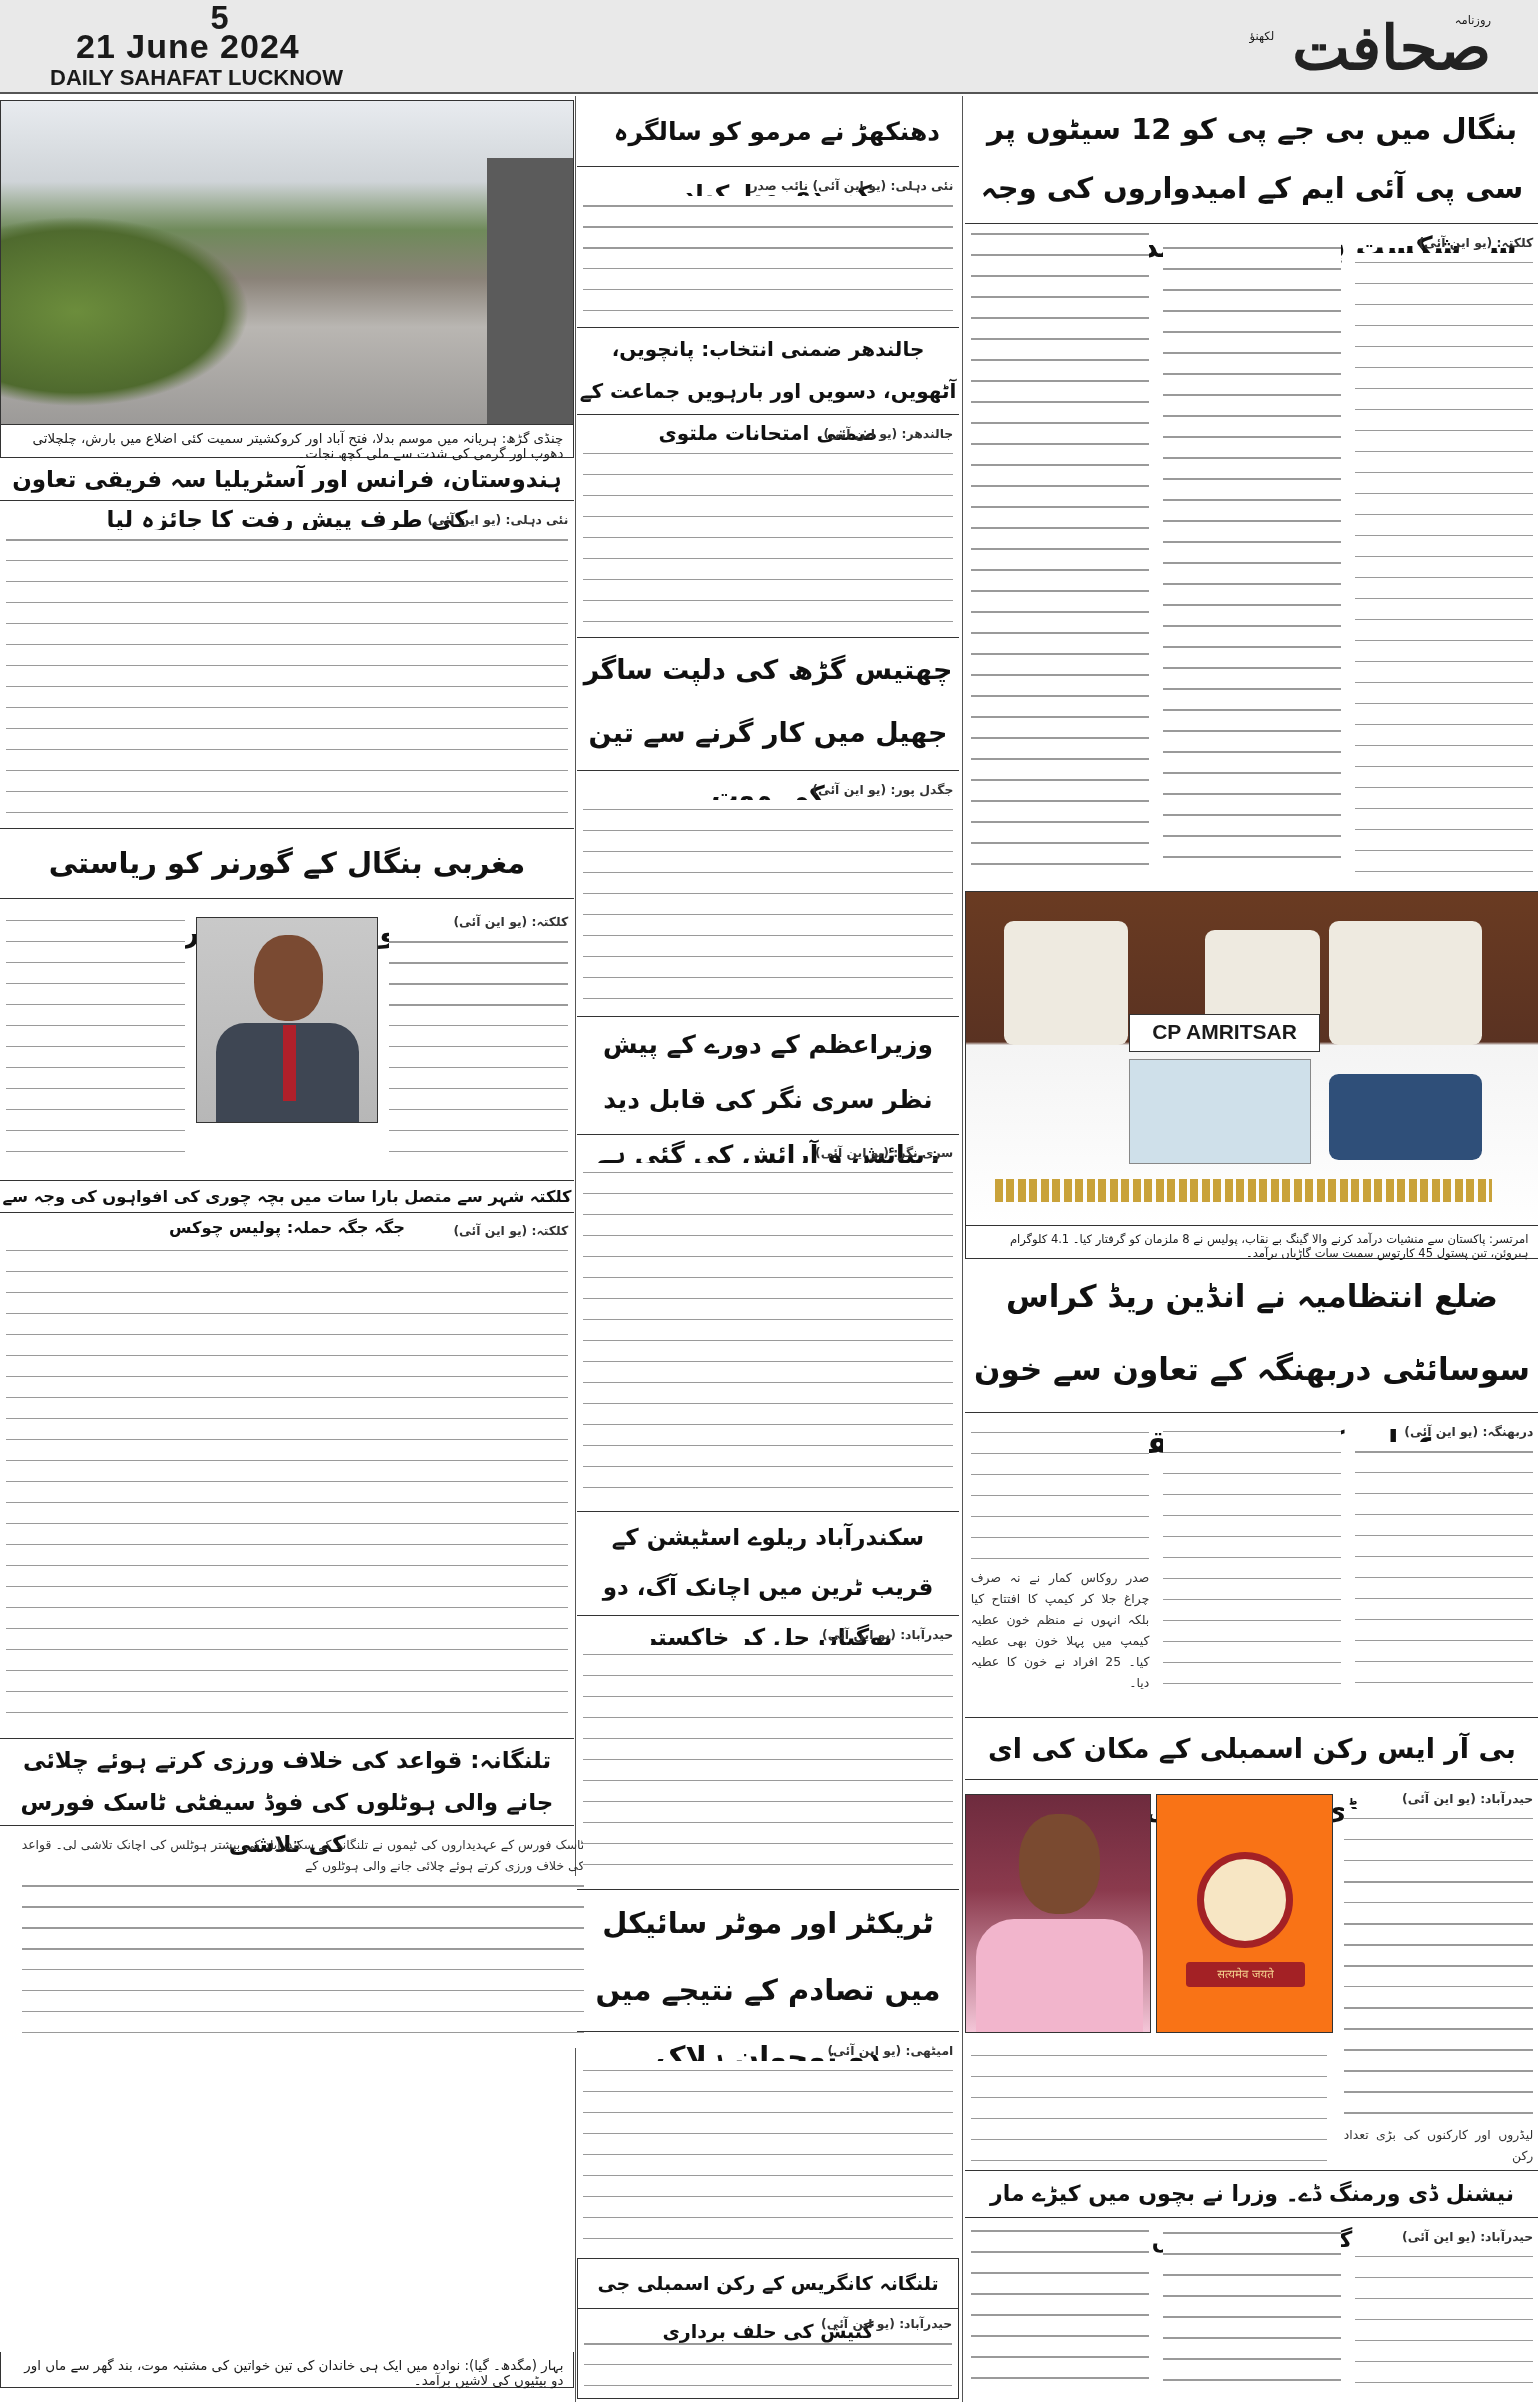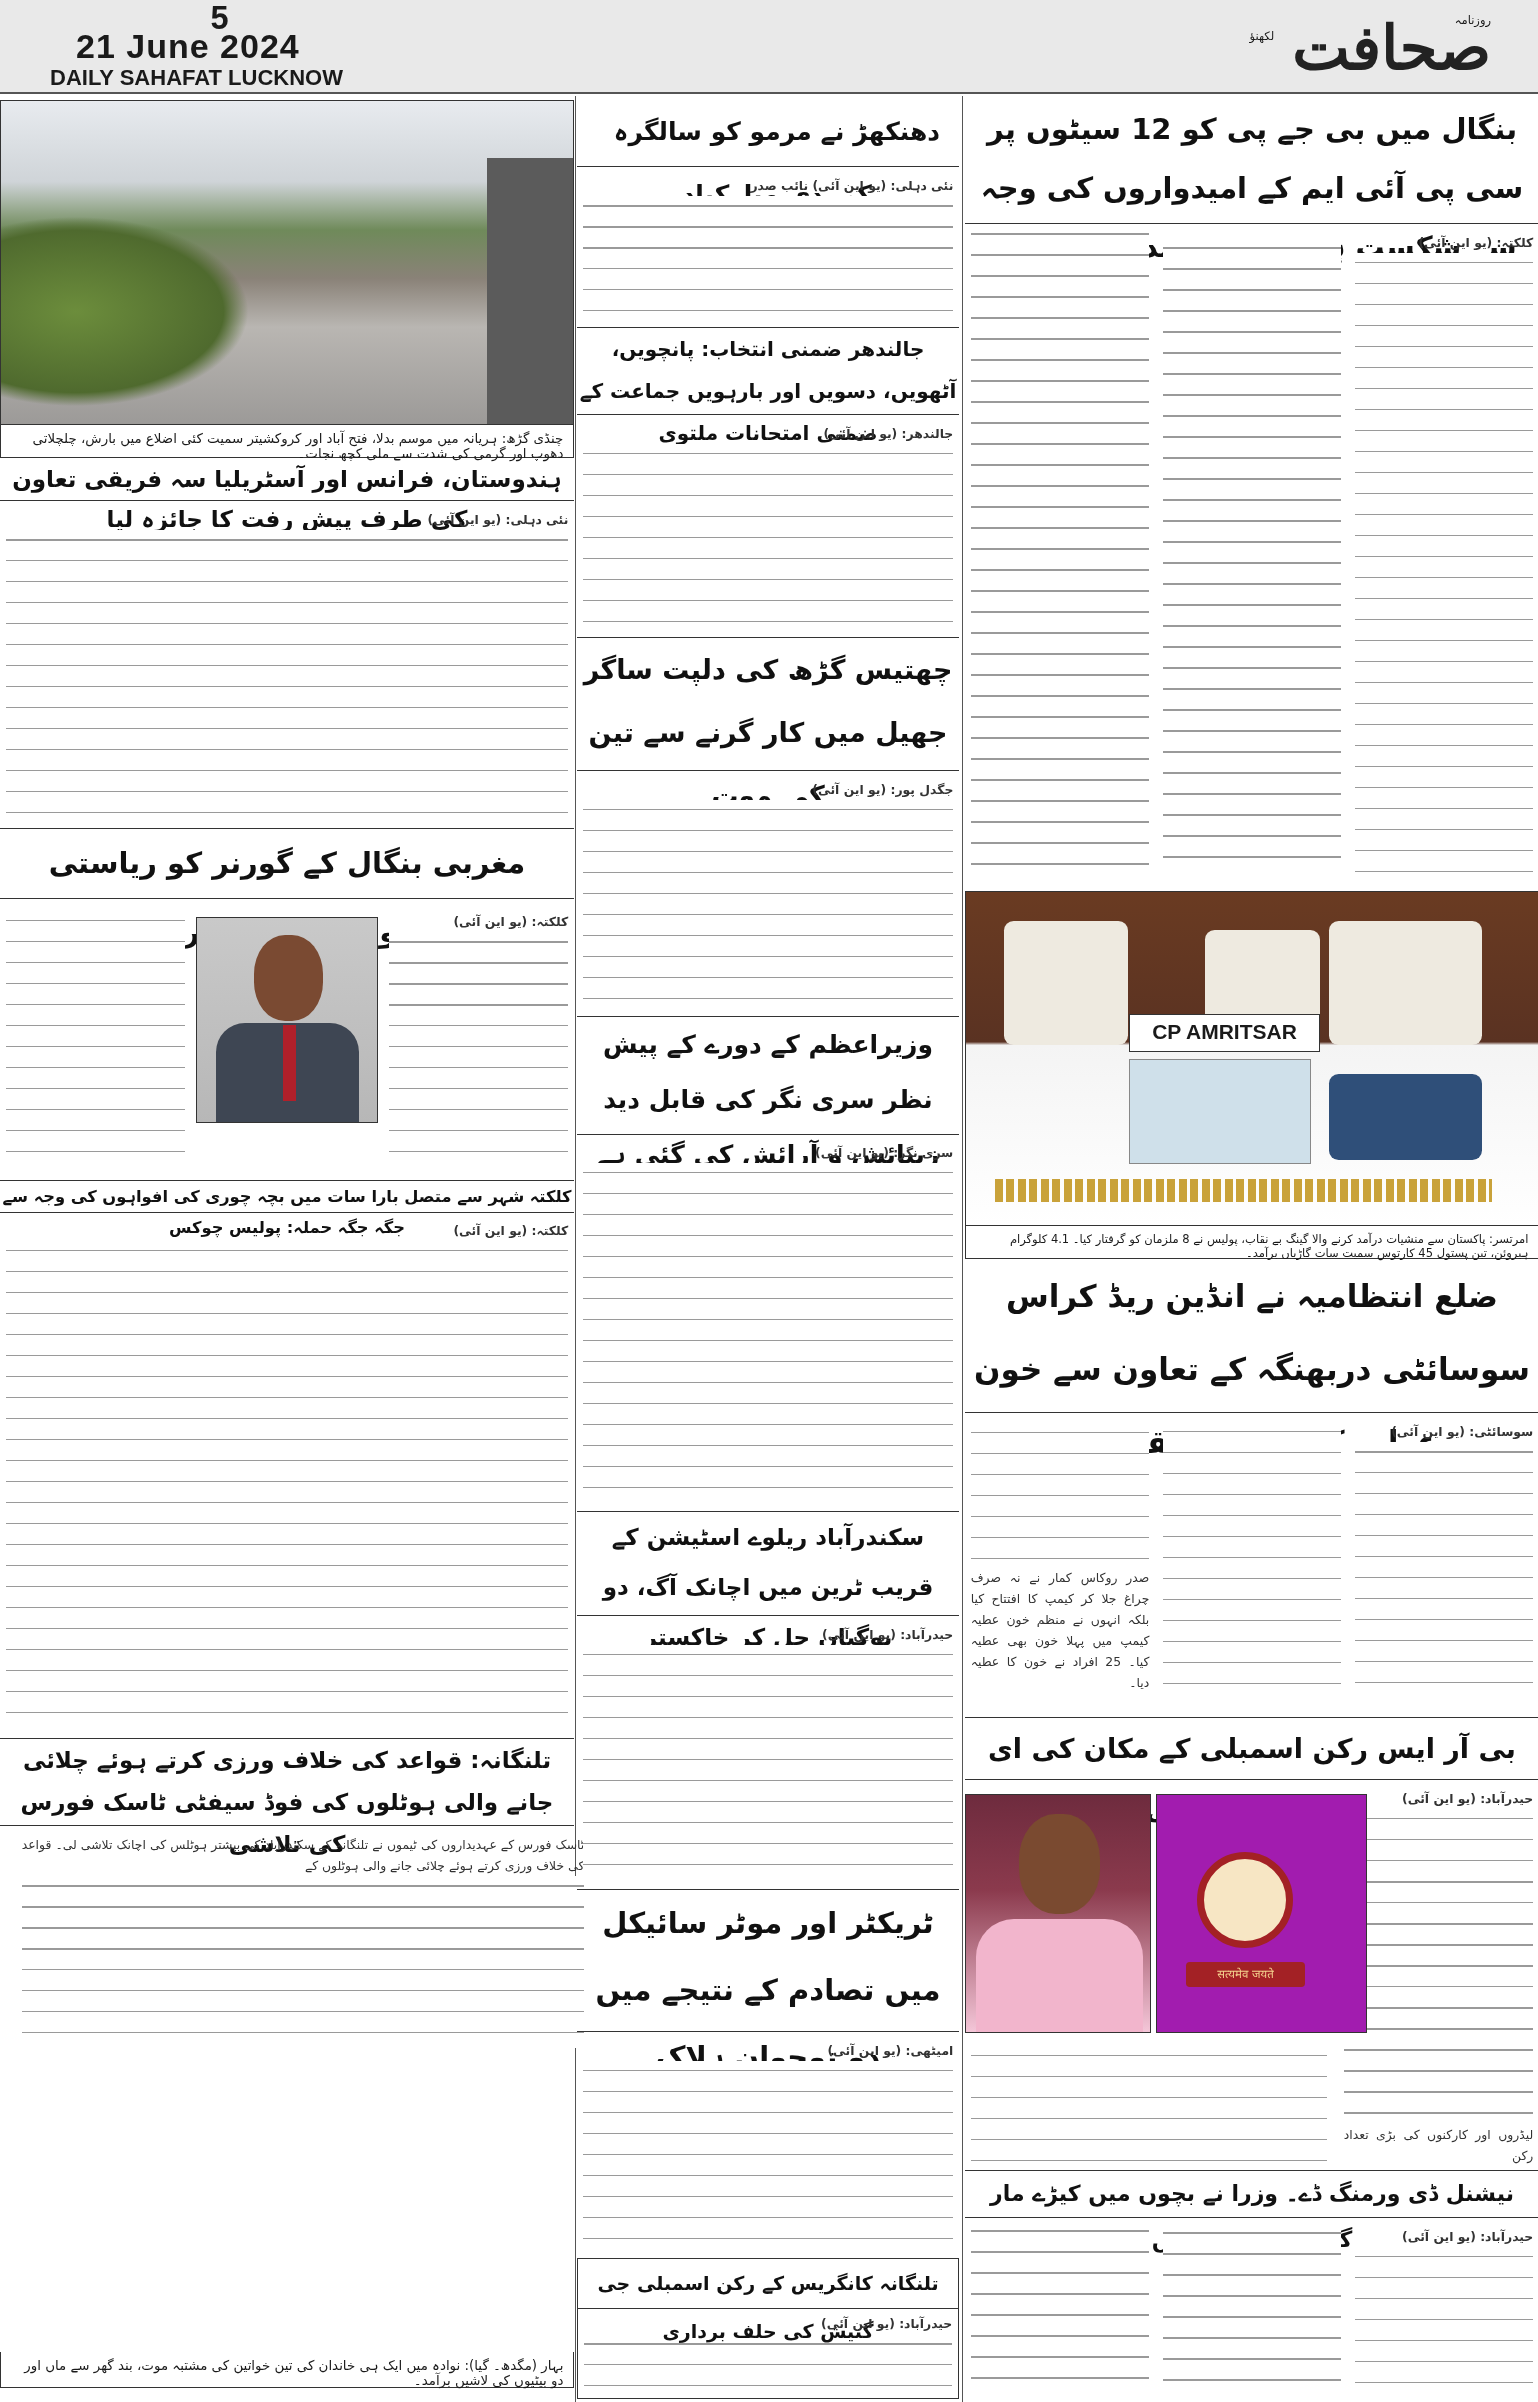--- a/index.html
+++ b/index.html
@@ -148,33 +148,33 @@
     <div style="position:absolute;left:363px;top:29px;width:153px;height:124px;background:#eeeae0;border-radius:9.6px;"></div>
     <div style="position:absolute;left:163px;top:122px;width:191px;height:38px;background:#fff;border:1.9px solid #333;text-align:center;font:bold 21px 'Liberation Sans',sans-serif;line-height:34px;">CP AMRITSAR</div>
     <div style="position:absolute;left:163px;top:167px;width:182px;height:105px;background:#cfe0ea;border:1.9px solid #888;"></div>
     <div style="position:absolute;left:363px;top:182px;width:153px;height:86px;background:#2f4f79;border-radius:9.6px;"></div>
     <div style="position:absolute;left:29px;top:287px;width:497px;height:23px;background:repeating-linear-gradient(90deg,#c9a23a 0 7.6px,transparent 7.6px 11.5px);"></div>
   </div>
   <div class="block caption" style="top:1130px;height:32.5px;font-size:11.5px;">امرتسر: پاکستان سے منشیات درآمد کرنے والا گینگ بے نقاب، پولیس نے 8 ملزمان کو گرفتار کیا۔ 4.1 کلوگرام ہیروئن، تین پستول 45 کارتوس سمیت سات گاڑیاں برآمد۔</div>
 
   <div class="block headline" style="top:1164px;height:153px;font-size:31px;line-height:73px;">ضلع انتظامیہ نے انڈین ریڈ کراس سوسائٹی دربھنگہ کے تعاون سے خون عطیہ کیمپ کا انعقاد کیا</div>
   <div class="block body-text" style="top:1321px;height:287px;column-count:3;">
-    <span style="font-weight:bold">سوسائٹی: (یو این آئی)</span>
+    <span style="font-weight:bold">دربھنگہ: (یو این آئی)</span>
     <div class="filler" style="height:669px"></div>
     <span>صدر روکاس کمار نے نہ صرف چراغ جلا کر کیمپ کا افتتاح کیا بلکہ انہوں نے منظم خون عطیہ کیمپ میں پہلا خون بھی عطیہ کیا۔ 25 افراد نے خون کا عطیہ دیا۔</span>
   </div>
 
   <div class="block headline" style="top:1621px;height:63px;font-size:27px;line-height:61px;border-top:1.9px solid #333;">بی آر ایس رکن اسمبلی کے مکان کی ای ڈی نے تلاشی لی</div>
   <div class="block" style="top:1688px;height:382px;">
     <div class="body-text" style="position:absolute;right:0;width:201px;height:382px;">
       <span style="font-weight:bold">حیدرآباد: (یو این آئی)</span>
       <div class="filler" style="height:315px"></div>
       <span>لیڈروں اور کارکنوں کی بڑی تعداد رکن</span>
     </div>
-    <div class="photo" style="position:absolute;left:191px;top:9.6px;width:211px;height:239px;background:#a21caf;">
+    <div class="photo" style="position:absolute;left:191px;top:9.6px;width:177px;height:239px;background:#f97316;">
       <div style="position:absolute;left:40px;top:57px;width:96px;height:96px;border-radius:50%;border:7.6px solid #a32125;background:#f7e6c4;"></div>
       <div style="position:absolute;left:29px;top:167px;width:119px;height:25px;background:#a32125;color:#f4d18e;font-size:11.5px;text-align:center;line-height:25px;border-radius:3.8px;">सत्यमेव जयते</div>
     </div>
     <div class="photo" style="position:absolute;left:0;top:9.6px;width:186px;height:239px;background:linear-gradient(180deg,#6e2b3e 0%,#8b3a4d 40%,#f4c6d8 100%);">
       <div style="position:absolute;left:53px;top:19px;width:81px;height:100px;border-radius:45%;background:#7a4a30;"></div>
       <div style="position:absolute;left:9.6px;top:124px;width:167px;height:115px;background:#f2b5cc;border-radius:38px 38px 0 0;"></div>
     </div>
     <div class="body-text" style="position:absolute;left:0;top:258px;width:368px;height:124px;">
         <div class="filler"></div>
       </div>

